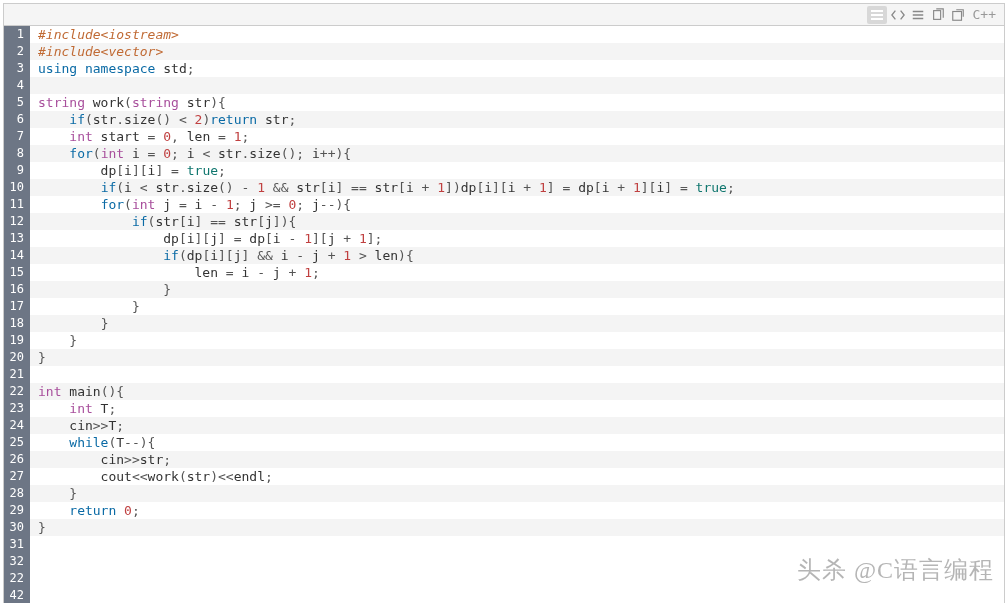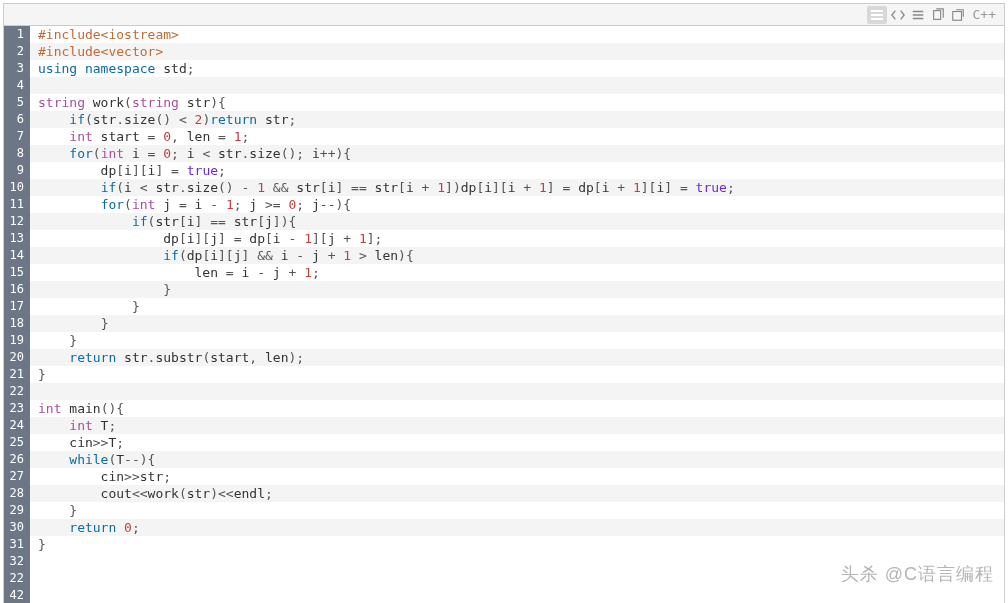--- a/index.html
+++ b/index.html
@@ -73,34 +73,34 @@
   overflow-x: auto;
 }
 .line {
   height: 17px;
   line-height: 17px;
   padding-left: 8px;
   white-space: pre;
 }
 .line:nth-child(even) { background: #f4f4f4; }
 .line:nth-child(odd) { background: #ffffff; }
-.tok-pre { color: #c06a34; }      
+.tok-pre { color: #c06a34; font-style: italic; }      
 .tok-kw  { color: #0a6aa5; }      
 .tok-type{ color: #a84f9c; }      
 .tok-id  { color: #333; }
 .tok-num { color: #c04040; }
 .tok-op  { color: #555; }
-.tok-bool{ color: #6d28d9; }
+.tok-bool{ color: #0f766e; }
 .watermark {
   position: absolute;
   right: 14px;
   bottom: 22px;
-  font-size: 18px;
+  font-size: 24px;
   color: rgba(120,120,120,0.55);
-  font-family: Liberation Sans, sans-serif;
+  font-family: Liberation Serif, serif;
   pointer-events: none;
   letter-spacing: 1px;
 }
 </style>
 </head>
 <body>
 
 <div class="editor-wrap">
   <div class="toolbar">
     <div class="tool-icon hamburger">
@@ -182,21 +182,20 @@
         <div class="line"><span class="tok-id">        </span><span class="tok-kw">if</span><span class="tok-op">(</span><span class="tok-id">i </span><span class="tok-op">&lt;</span><span class="tok-id"> str</span><span class="tok-op">.</span><span class="tok-id">size</span><span class="tok-op">() - </span><span class="tok-num">1</span><span class="tok-id"> </span><span class="tok-op">&amp;&amp;</span><span class="tok-id"> str</span><span class="tok-op">[</span><span class="tok-id">i</span><span class="tok-op">] == </span><span class="tok-id">str</span><span class="tok-op">[</span><span class="tok-id">i </span><span class="tok-op">+</span><span class="tok-id"> </span><span class="tok-num">1</span><span class="tok-op">])</span><span class="tok-id">dp</span><span class="tok-op">[</span><span class="tok-id">i</span><span class="tok-op">][</span><span class="tok-id">i </span><span class="tok-op">+</span><span class="tok-id"> </span><span class="tok-num">1</span><span class="tok-op">] = </span><span class="tok-id">dp</span><span class="tok-op">[</span><span class="tok-id">i </span><span class="tok-op">+</span><span class="tok-id"> </span><span class="tok-num">1</span><span class="tok-op">][</span><span class="tok-id">i</span><span class="tok-op">] = </span><span class="tok-bool">true</span><span class="tok-op">;</span></div>
         <div class="line"><span class="tok-id">        </span><span class="tok-kw">for</span><span class="tok-op">(</span><span class="tok-type">int</span><span class="tok-id"> j </span><span class="tok-op">=</span><span class="tok-id"> i </span><span class="tok-op">-</span><span class="tok-id"> </span><span class="tok-num">1</span><span class="tok-op">;</span><span class="tok-id"> j </span><span class="tok-op">&gt;=</span><span class="tok-id"> </span><span class="tok-num">0</span><span class="tok-op">;</span><span class="tok-id"> j</span><span class="tok-op">--){</span></div>
         <div class="line"><span class="tok-id">            </span><span class="tok-kw">if</span><span class="tok-op">(</span><span class="tok-id">str</span><span class="tok-op">[</span><span class="tok-id">i</span><span class="tok-op">] == </span><span class="tok-id">str</span><span class="tok-op">[</span><span class="tok-id">j</span><span class="tok-op">]){</span></div>
         <div class="line"><span class="tok-id">                dp</span><span class="tok-op">[</span><span class="tok-id">i</span><span class="tok-op">][</span><span class="tok-id">j</span><span class="tok-op">] = </span><span class="tok-id">dp</span><span class="tok-op">[</span><span class="tok-id">i </span><span class="tok-op">-</span><span class="tok-id"> </span><span class="tok-num">1</span><span class="tok-op">][</span><span class="tok-id">j </span><span class="tok-op">+</span><span class="tok-id"> </span><span class="tok-num">1</span><span class="tok-op">];</span></div>
         <div class="line"><span class="tok-id">                </span><span class="tok-kw">if</span><span class="tok-op">(</span><span class="tok-id">dp</span><span class="tok-op">[</span><span class="tok-id">i</span><span class="tok-op">][</span><span class="tok-id">j</span><span class="tok-op">] </span><span class="tok-op">&amp;&amp;</span><span class="tok-id"> i </span><span class="tok-op">-</span><span class="tok-id"> j </span><span class="tok-op">+</span><span class="tok-id"> </span><span class="tok-num">1</span><span class="tok-id"> </span><span class="tok-op">&gt;</span><span class="tok-id"> len</span><span class="tok-op">){</span></div>
         <div class="line"><span class="tok-id">                    len </span><span class="tok-op">=</span><span class="tok-id"> i </span><span class="tok-op">-</span><span class="tok-id"> j </span><span class="tok-op">+</span><span class="tok-id"> </span><span class="tok-num">1</span><span class="tok-op">;</span></div>
         <div class="line"><span class="tok-id">                </span><span class="tok-op">}</span></div>
         <div class="line"><span class="tok-id">            </span><span class="tok-op">}</span></div>
         <div class="line"><span class="tok-id">        </span><span class="tok-op">}</span></div>
         <div class="line"><span class="tok-id">    </span><span class="tok-op">}</span></div>
-        <div class="line"><span class="tok-id">    </span><span class="tok-kw">return</span><span class="tok-id"> str</span><span class="tok-op">.</span><span class="tok-id">substr</span><span class="tok-op">(</span><span class="tok-id">start</span><span class="tok-op">,</span><span class="tok-id"> len</span><span class="tok-op">);</span></div>
         <div class="line"><span class="tok-op">}</span></div>
         <div class="line">&nbsp;</div>
         <div class="line"><span class="tok-type">int</span><span class="tok-id"> main</span><span class="tok-op">(){</span></div>
         <div class="line"><span class="tok-id">    </span><span class="tok-type">int</span><span class="tok-id"> T</span><span class="tok-op">;</span></div>
         <div class="line"><span class="tok-id">    cin</span><span class="tok-op">&gt;&gt;</span><span class="tok-id">T</span><span class="tok-op">;</span></div>
         <div class="line"><span class="tok-id">    </span><span class="tok-kw">while</span><span class="tok-op">(</span><span class="tok-id">T</span><span class="tok-op">--){</span></div>
         <div class="line"><span class="tok-id">        cin</span><span class="tok-op">&gt;&gt;</span><span class="tok-id">str</span><span class="tok-op">;</span></div>
         <div class="line"><span class="tok-id">        cout</span><span class="tok-op">&lt;&lt;</span><span class="tok-id">work</span><span class="tok-op">(</span><span class="tok-id">str</span><span class="tok-op">)</span><span class="tok-op">&lt;&lt;</span><span class="tok-id">endl</span><span class="tok-op">;</span></div>
         <div class="line"><span class="tok-id">    </span><span class="tok-op">}</span></div>
         <div class="line"><span class="tok-id">    </span><span class="tok-kw">return</span><span class="tok-id"> </span><span class="tok-num">0</span><span class="tok-op">;</span></div>

